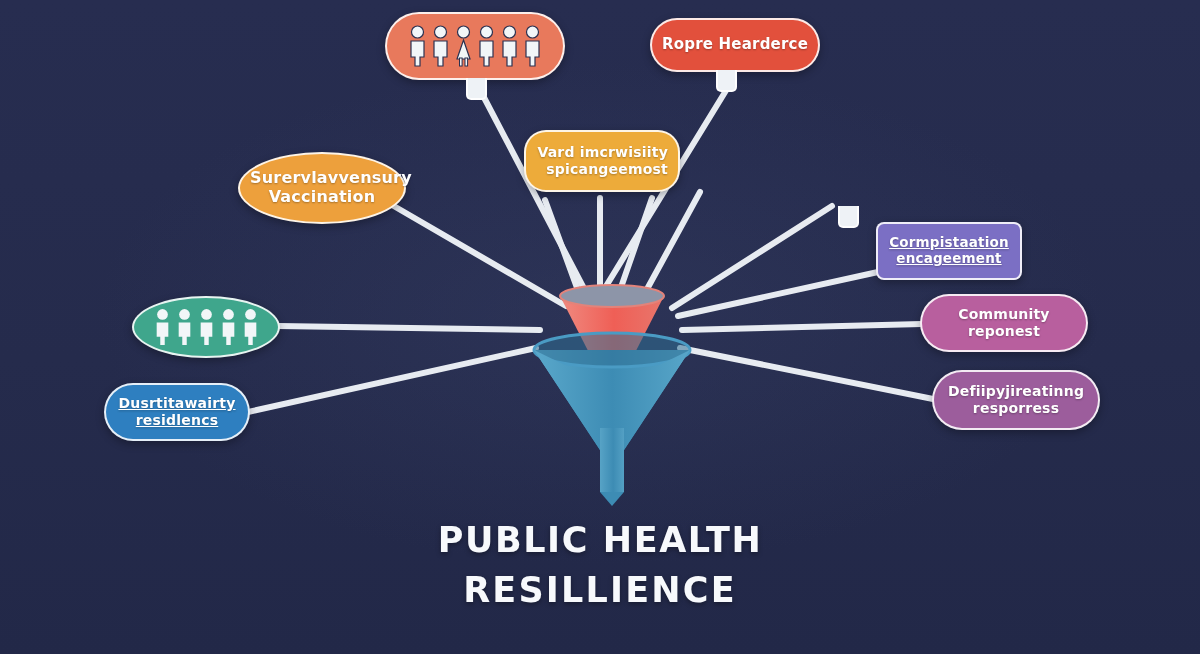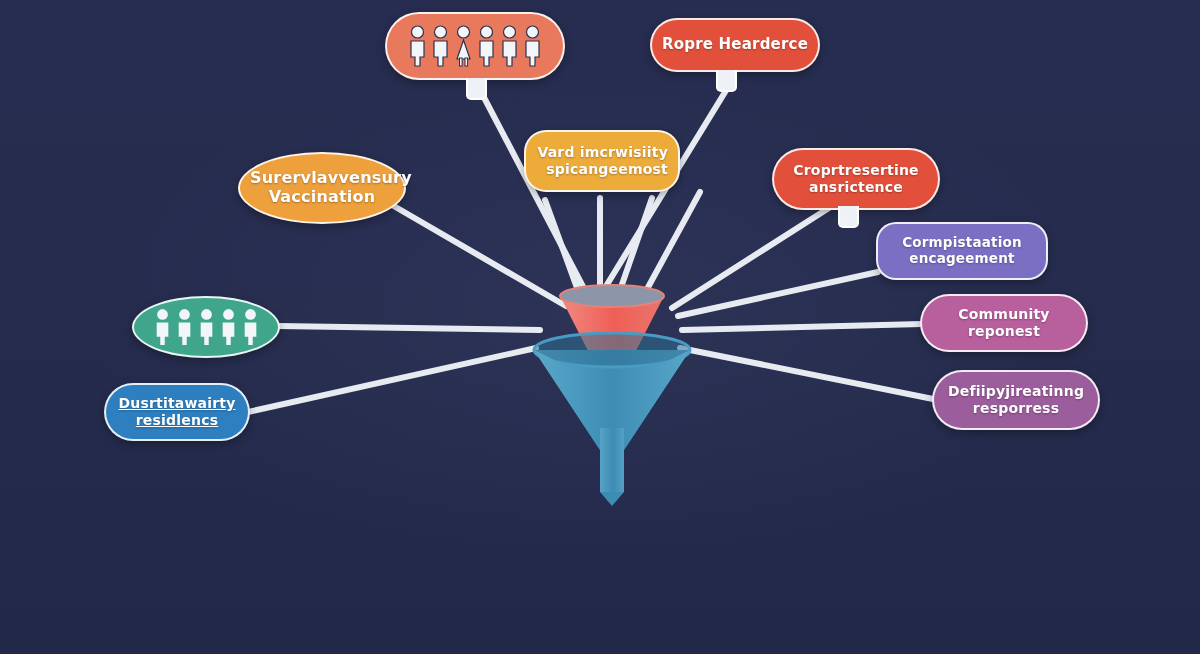--- a/index.html
+++ b/index.html
@@ -209,27 +209,23 @@
   <div class="node ellipse" style="left:238px; top:152px; width:168px; height:72px; background:#eda03c; font-size:16px;">
     <span class="node-label">Surervlavvensury
 Vaccination</span>
   </div>
 
   <div class="node rrect" style="left:524px; top:130px; width:156px; height:62px; background:#edab3a; font-size:14px; border-radius:22px;text-align:right;">
     <span class="node-label">Vard imcrwisiity
 spicangeemost</span>
   </div>
 
-  <div class="node pill" style="left:772px; top:148px; width:168px; height:62px; background:#e2503c; font-size:14px;">
-    <span class="node-label">Croprtresertine
-ansrictence</span>
-  </div>
   <div class="notch" style="left:838px; top:206px;"></div>
 
-  <div class="node rrect" style="left:876px; top:222px; width:172px; height:58px; background:#7b6fc4; font-size:13.5px; border-radius:20px;">
+  <div class="node rrect" style="left:876px; top:222px; width:146px; height:58px; background:#7b6fc4; font-size:13.5px; border-radius:8px;text-decoration:underline;">
     <span class="node-label">Cormpistaation
 encageement</span>
   </div>
 
   <div class="node pill" style="left:932px; top:370px; width:168px; height:60px; background:#9c5d9c; font-size:14px;">
     <span class="node-label">Defiipyjireatinng
 resporress</span>
   </div>
 
   <div class="node pill" style="left:920px; top:294px; width:168px; height:58px; background:#b85f9e; font-size:14px;">
@@ -260,14 +256,18 @@
           <path d="M3 16 h13 v16 h-4 v9 h-5 v-9 h-4 z" fill="#f2f6f8"></path>
         </svg>
     </div>
   </div>
 
   <div class="node pill" style="left:104px; top:383px; width:146px; height:58px; background:#2e7fc0; font-size:14px;text-decoration:underline;">
     <span class="node-label">Dusrtitawairty
 residlencs</span>
   </div>
 
+  <div id="title">
+    <div class="line1">PUBLIC HEALTH</div>
+    <div class="line2">RESILLIENCE</div>
+  </div>
 
 </div>
 
 </body></html>

